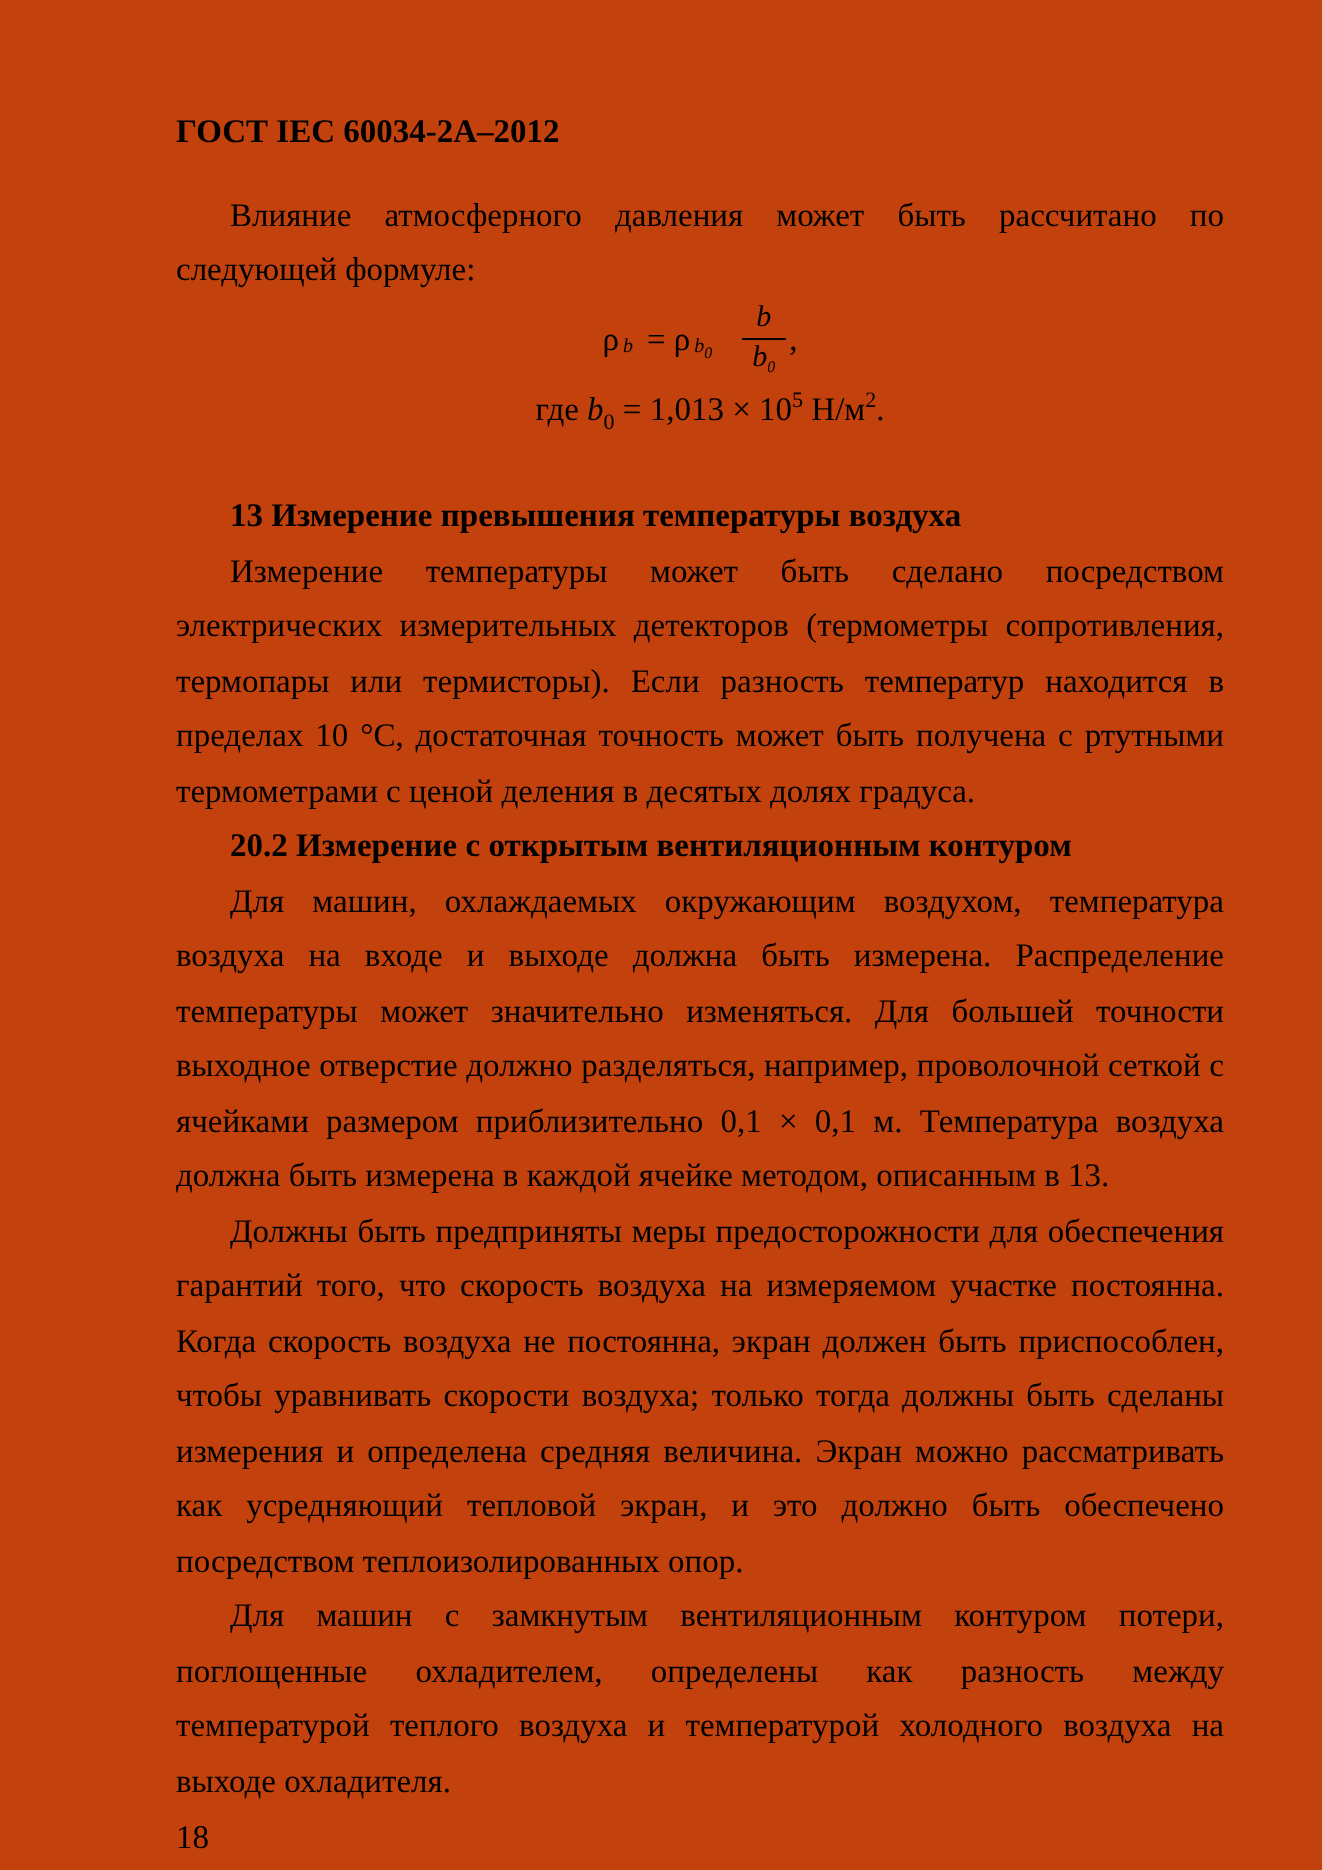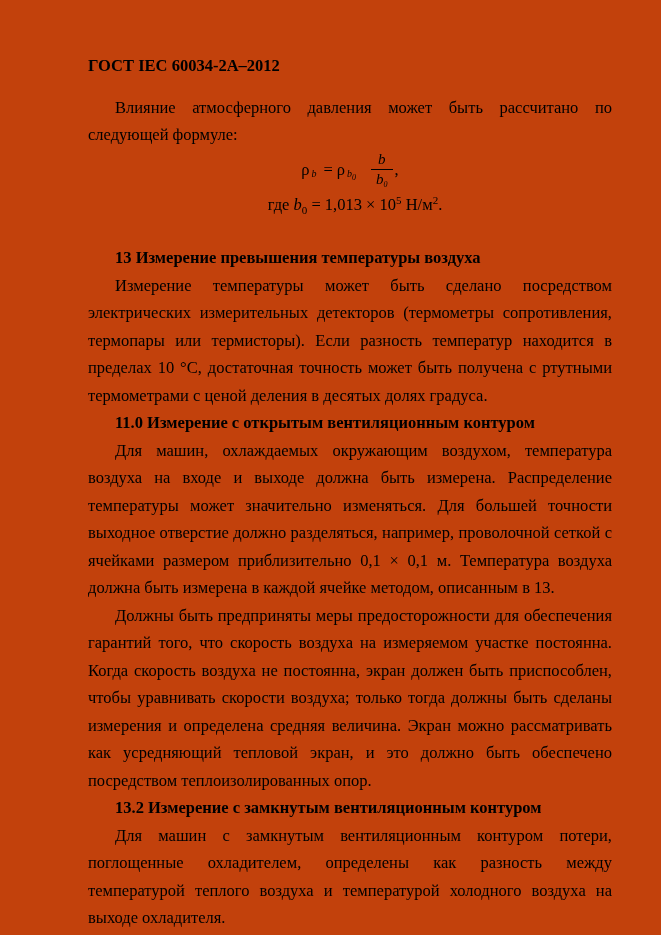--- a/index.html
+++ b/index.html
@@ -127,25 +127,24 @@
     </span>
     <span>,</span>
   </div>
 
   <p class="body-text where-line"><span>где </span><span class="var">b</span><sub class="sm">0</sub><span> = 1,013 × 10</span><sup class="sm">5</sup><span> Н/м</span><sup class="sm">2</sup><span>.</span></p>
 
   <h2 class="section-heading blank-line-before">13 Измерение превышения температуры воздуха</h2>
 
   <p class="body-text">Измерение температуры может быть сделано посредством электрических измерительных детекторов (термометры сопротивления, термопары или термисторы). Если разность температур находится в пределах 10 °С, достаточная точность может быть получена с ртутными термометрами с ценой деления в десятых долях градуса.</p>
 
-  <h2 class="section-heading">11.0 Измерение с открытым вентиляционным контуром</h2>
+  <h2 class="section-heading">20.2 Измерение с открытым вентиляционным контуром</h2>
 
   <p class="body-text">Для машин, охлаждаемых окружающим воздухом, температура воздуха на входе и выходе должна быть измерена. Распределение температуры может значительно изменяться. Для большей точности выходное отверстие должно разделяться, например, проволочной сеткой с ячейками размером приблизительно 0,1 × 0,1 м. Температура воздуха должна быть измерена в каждой ячейке методом, описанным в 13.</p>
 
   <p class="body-text">Должны быть предприняты меры предосторожности для обеспечения гарантий того, что скорость воздуха на измеряемом участке постоянна. Когда скорость воздуха не постоянна, экран должен быть приспособлен, чтобы уравнивать скорости воздуха; только тогда должны быть сделаны измерения и определена средняя величина. Экран можно рассматривать как усредняющий тепловой экран, и это должно быть обеспечено посредством теплоизолированных опор.</p>
 
-  <h2 class="section-heading">13.2 Измерение с замкнутым вентиляционным контуром</h2>
 
   <p class="body-text">Для машин с замкнутым вентиляционным контуром потери, поглощенные охладителем, определены как разность между температурой теплого воздуха и температурой холодного воздуха на выходе охладителя.</p>
 
   <div class="page-number">18</div>
 
 </div>
 
 </body></html>

